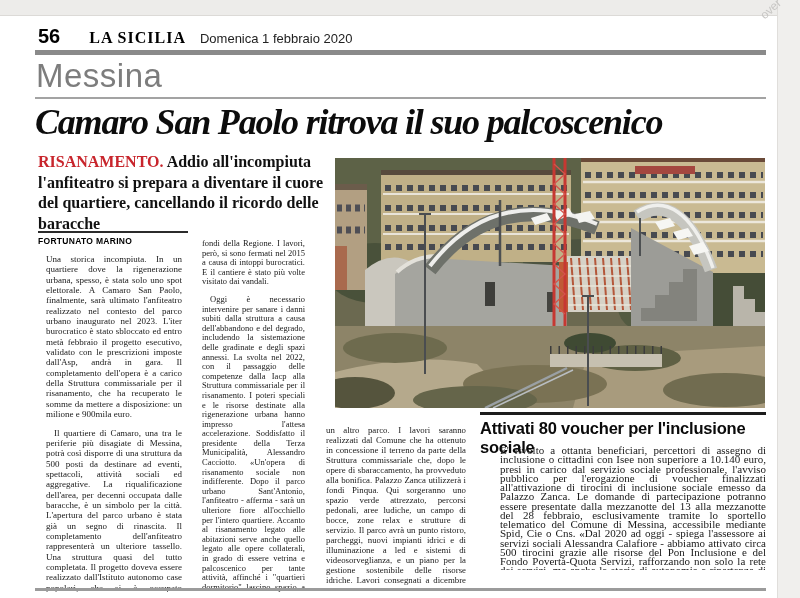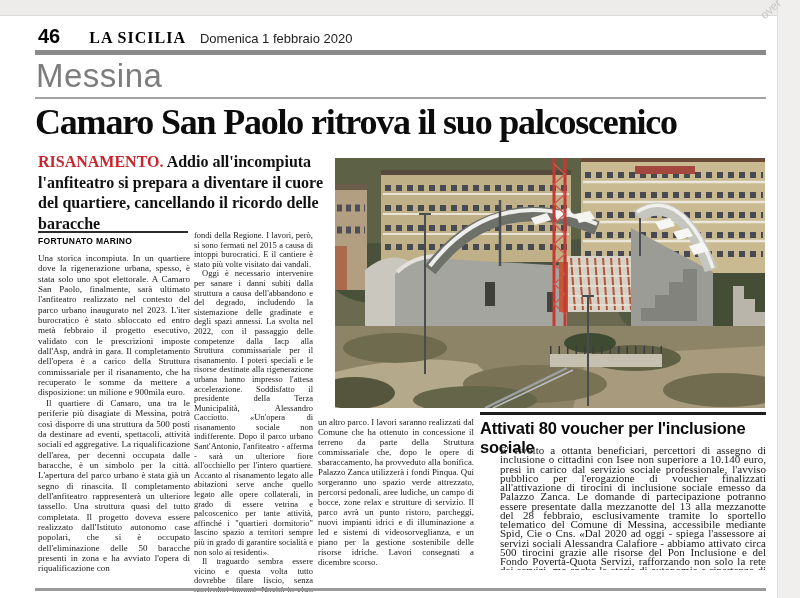--- a/index.html
+++ b/index.html
@@ -17,41 +17,41 @@
   .masthead{font-family:"Liberation Serif",serif;font-weight:bold;font-size:16px;letter-spacing:1px;color:#000;margin-left:25px;}
   .date{font-family:"Liberation Sans",sans-serif;font-size:13px;color:#222;margin-left:10px;}
   .rule-thick{position:absolute;left:35px;top:50px;width:731px;height:5px;background:#8a8a8a;}
   .section{position:absolute;left:36px;top:57px;font-family:"Liberation Sans",sans-serif;
            font-size:33px;color:#7d7d7d;letter-spacing:0.5px;}
   .rule-thin{position:absolute;left:35px;top:97px;width:731px;height:2px;background:#a3a3a3;}
 
   
   .headline{position:absolute;left:35px;top:101px;width:745px;white-space:nowrap;
             font-family:"Liberation Serif",serif;font-weight:bold;font-size:36px;
-            letter-spacing:-1.2px;color:#0c0c0c;}
+            letter-spacing:-1.2px;color:#0c0c0c;font-style:italic;}
   .kicker{position:absolute;left:38px;top:152px;width:296px;font-family:"Liberation Serif",serif;
           font-weight:bold;font-size:16px;line-height:20.5px;color:#111;}
   .kicker .lab{color:#c8252c;}
 
   
   .photo{position:absolute;left:335px;top:158px;width:430px;height:250px;}
   .photo svg{display:block;width:430px;height:250px;}
 
   
   .bodytxt{text-align:justify;color:#191919;}
   .col1{position:absolute;left:38px;top:231px;width:152px;height:361px;overflow:hidden;}
   .col1 .bodytxt{font-size:9px;line-height:10.35px;}
   .byline-rule{width:150px;height:2px;background:#2b2b2b;margin-bottom:3px;}
   .byline{font-family:"Liberation Sans",sans-serif;font-weight:bold;font-size:8.5px;color:#000;
           letter-spacing:0.3px;margin-bottom:7px;}
   .col2{position:absolute;left:194px;top:231px;width:119px;height:361px;overflow:hidden;}
   .col2 .bodytxt{font-size:8.5px;line-height:9.6px;}
   .col3{position:absolute;left:318px;top:417px;width:156px;height:172px;overflow:hidden;}
   .col3 .bodytxt{font-size:8.8px;line-height:10px;}
-  .bodytxt p{margin:0;}
+  .bodytxt p{margin:8px;}
   .bodytxt p.ind{text-indent:8px;}
 
   
   .sb-rule{position:absolute;left:480px;top:412px;width:286px;height:3px;background:#1c1c1c;}
   .sb-title{position:absolute;left:480px;top:419px;width:286px;font-family:"Liberation Sans",sans-serif;
             font-weight:bold;font-size:16.5px;color:#0a0a0a;letter-spacing:-0.2px;}
   .sb-body{position:absolute;left:500px;top:446px;width:266px;height:124px;overflow:hidden;
            font-size:11px;line-height:9.25px;text-align:justify;color:#191919;}
   .sb-sig{position:absolute;left:500px;top:571px;width:262px;text-align:right;
           font-family:"Liberation Sans",sans-serif;font-weight:bold;font-size:8.5px;color:#000;}
@@ -60,21 +60,21 @@
 </style>
 </head>
 <body>
 
 <div class="page">
   <div class="edge-top"></div>
   <div class="edge-right"></div>
   <div class="watermark">over</div>
 
   <div class="hdr">
-    <span class="pageno">46</span>
+    <span class="pageno">56</span>
     <span class="masthead">LA SICILIA</span>
     <span class="date">Domenica 1 febbraio 2020</span>
   </div>
   <div class="rule-thick"></div>
   <div class="section">Messina</div>
   <div class="rule-thin"></div>
 
   <div class="headline">Camaro San Paolo ritrova il suo palcoscenico</div>
   <div class="kicker">
     <span class="lab">RISANAMENTO.</span>

